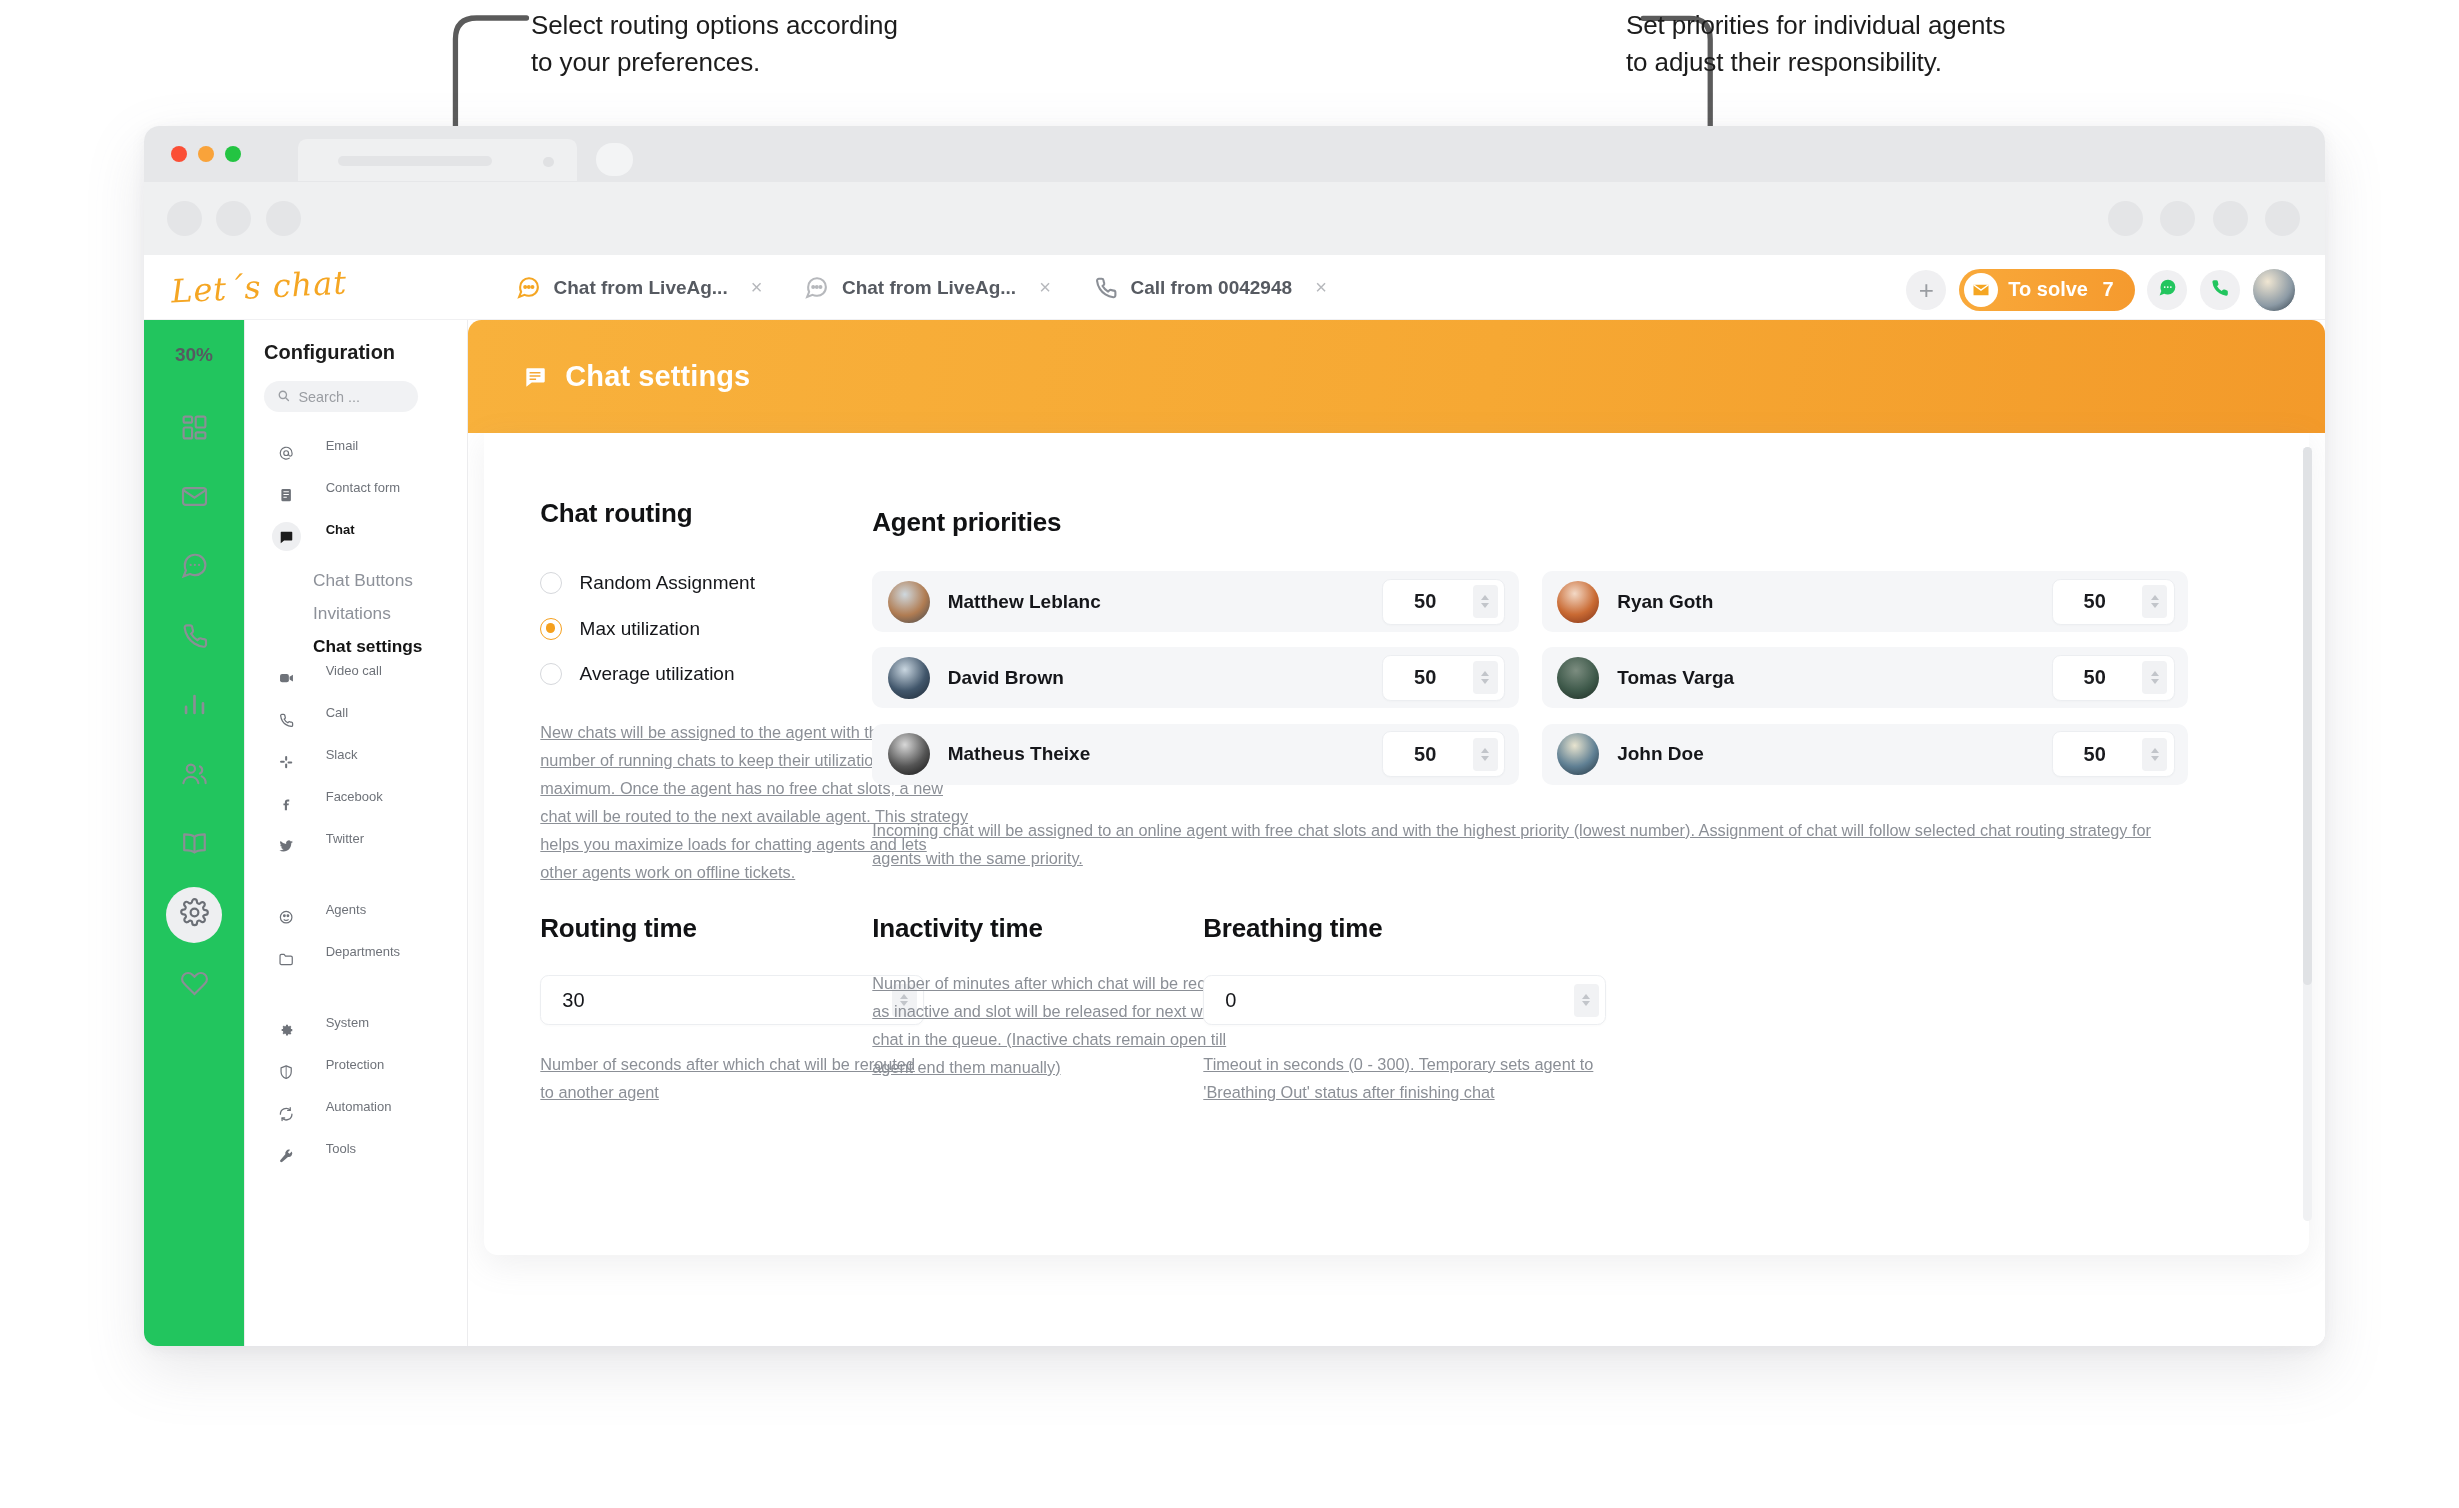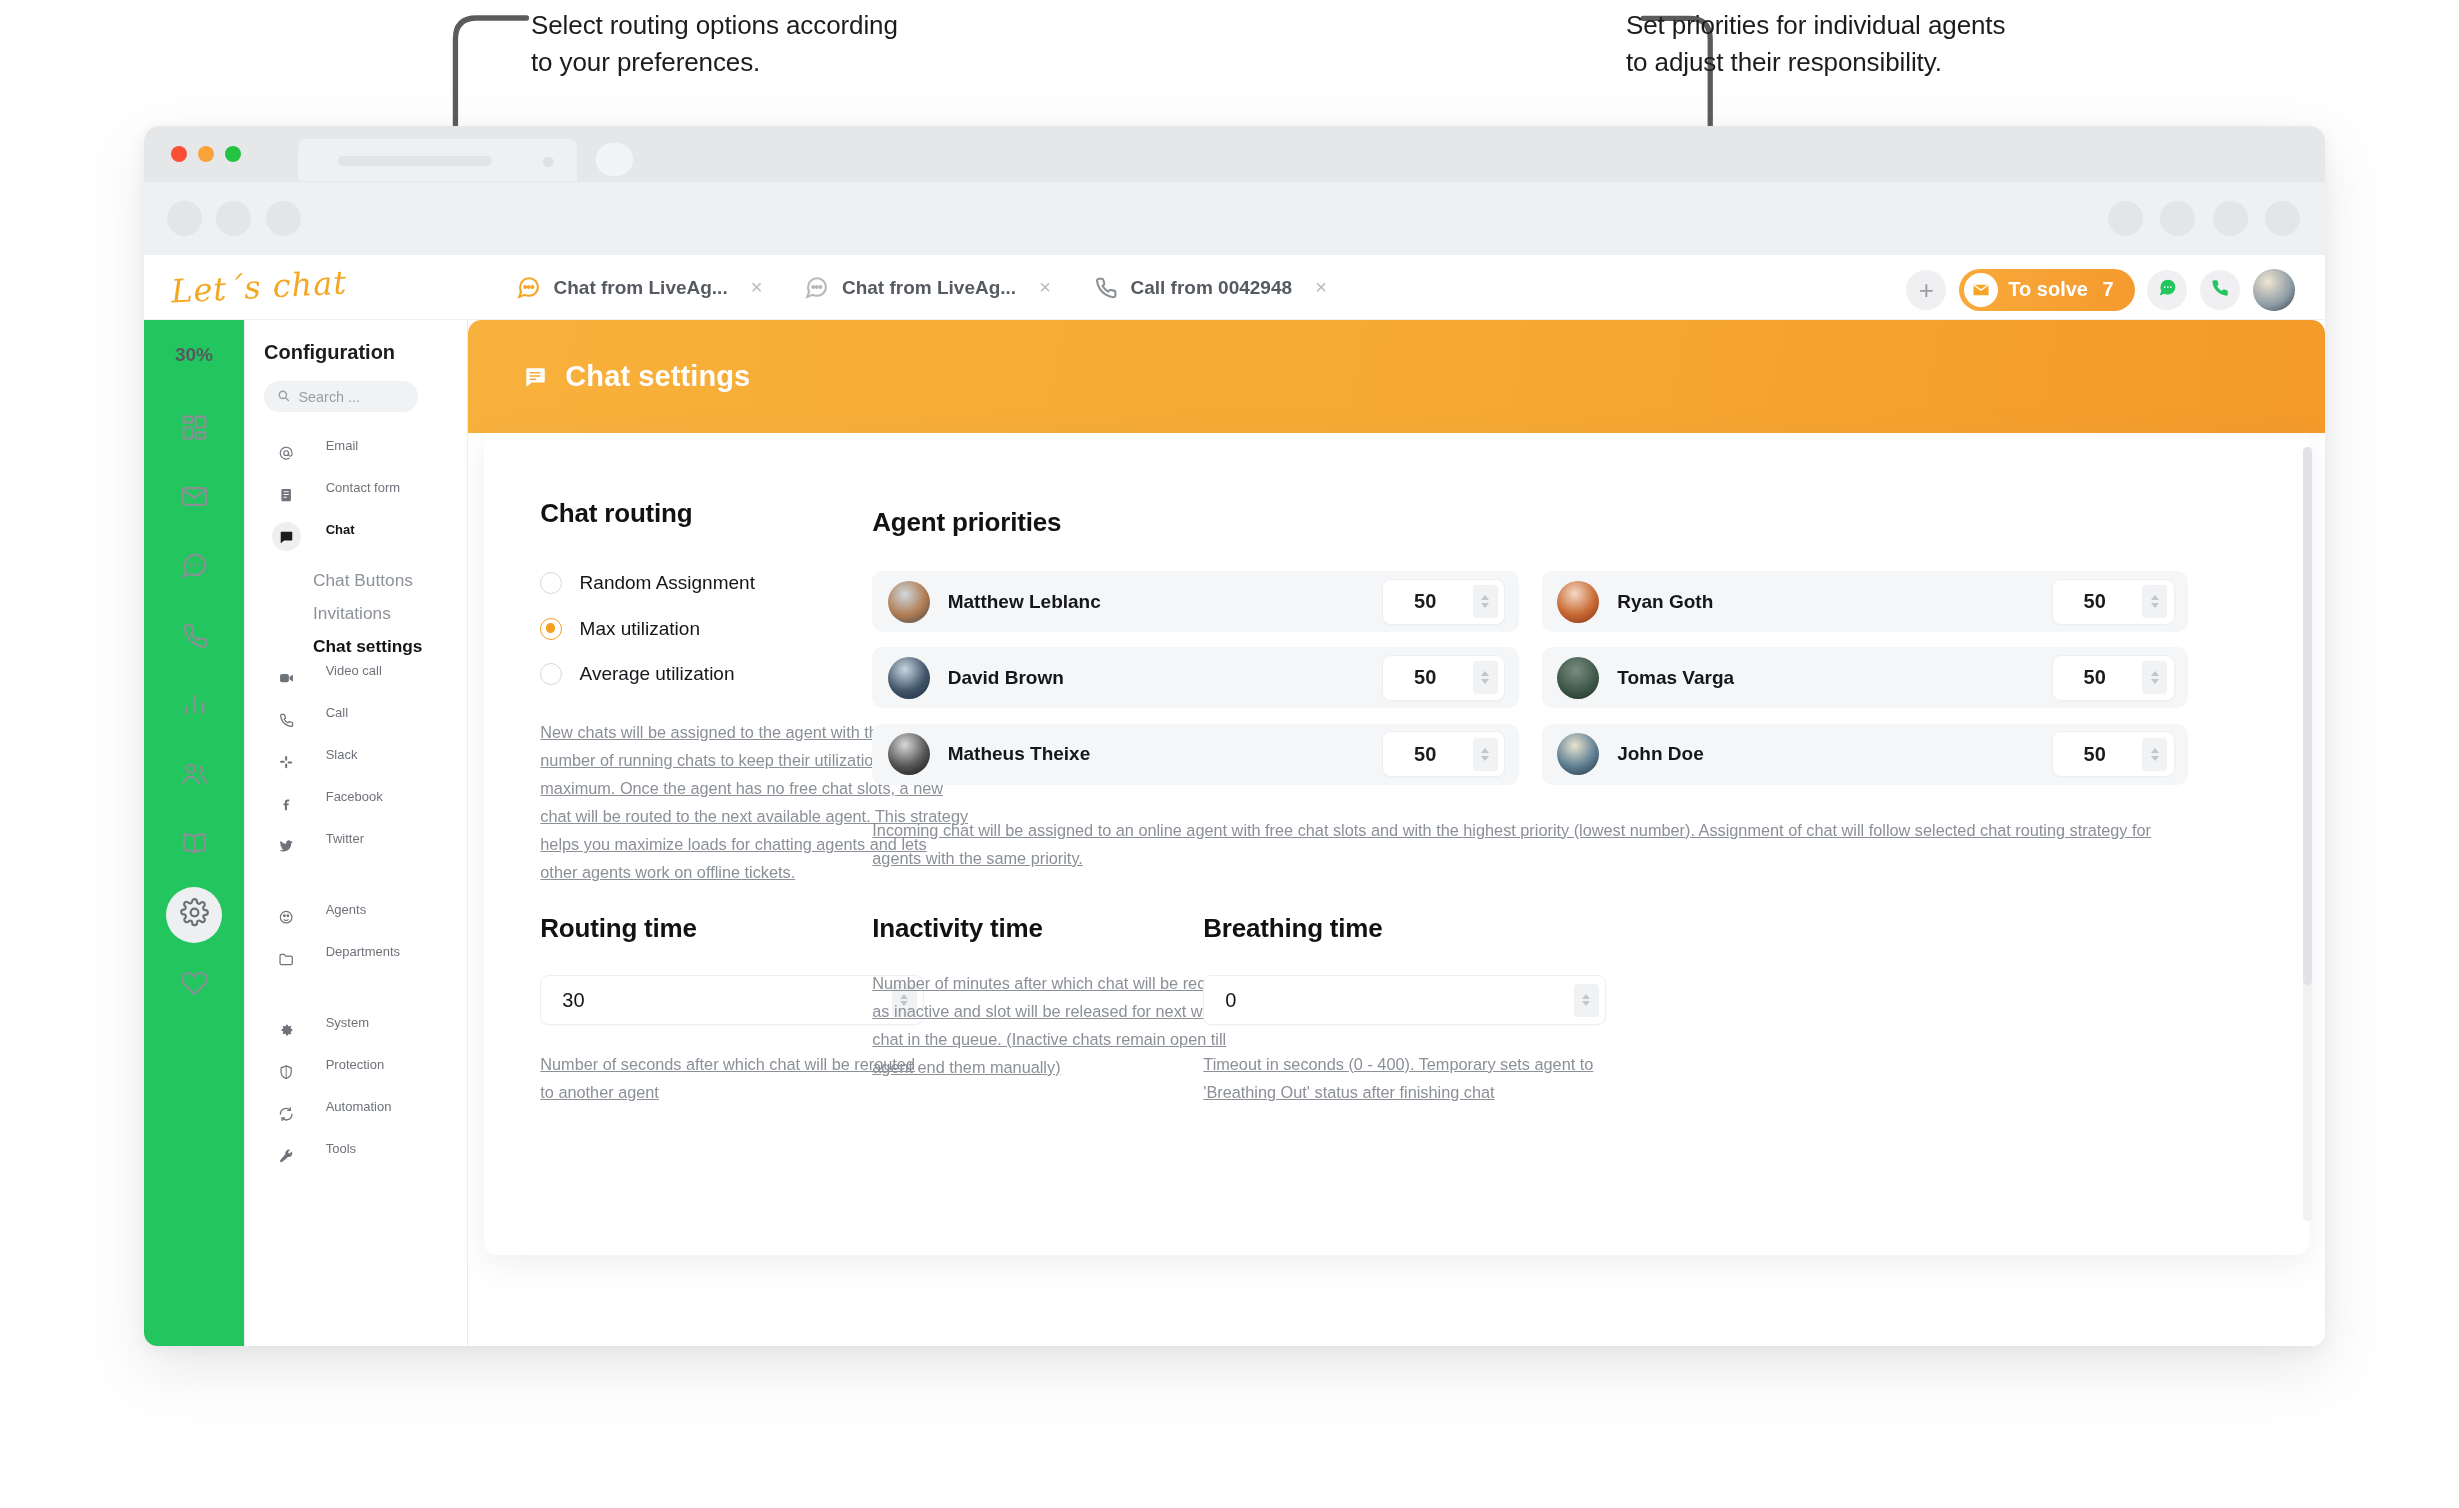--- a/index.html
+++ b/index.html
@@ -793,21 +793,21 @@
 
         <div class="time-block" id="breathing-time-block">
           <div class="section-title">Breathing time</div>
           <div class="time-field">
             <span class="val">0</span>
             <span class="spin-ctrl">
               <span class="spin-arrow up"></span>
               <span class="spin-arrow down"></span>
             </span>
           </div>
-          <div class="helper-text time-desc">Timeout in seconds (0 - 400). Temporary sets agent to 'Breathing Out' status after finishing chat</div>
+          <div class="helper-text time-desc">Timeout in seconds (0 - 300). Temporary sets agent to 'Breathing Out' status after finishing chat</div>
         </div>
 
       </div>
 
       <div id="scrollbar-track">
         <div id="scrollbar-thumb"></div>
       </div>
 
     </div>
   </div>

